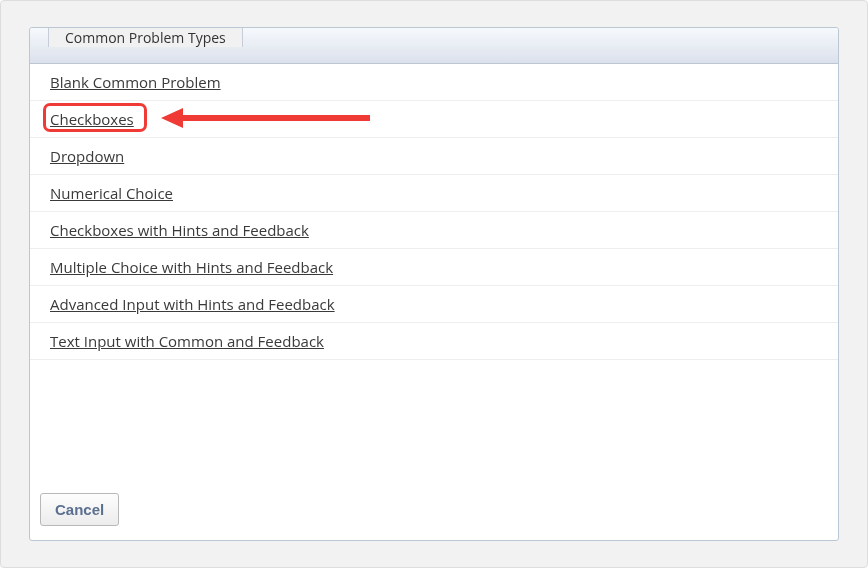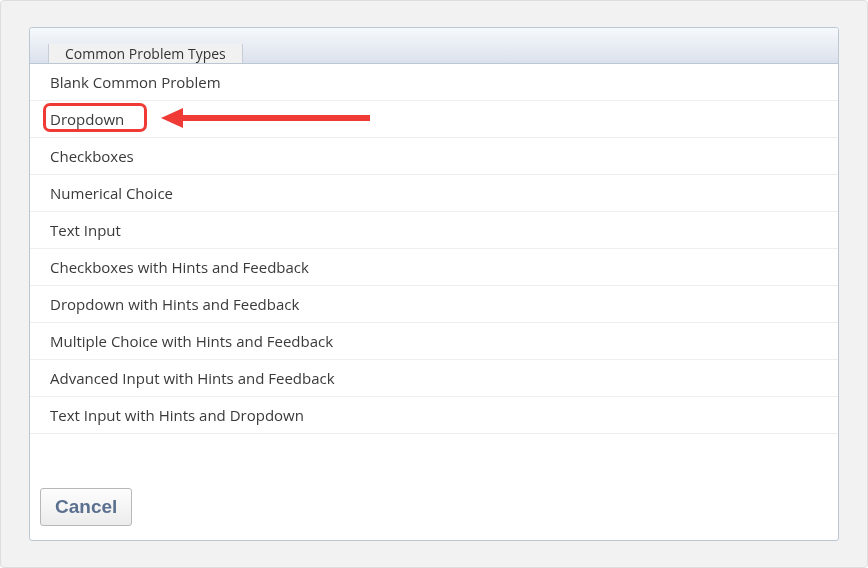--- a/index.html
+++ b/index.html
@@ -26,21 +26,21 @@
       border-radius: 3px;
       display: flex;
       flex-direction: column;
       position: relative;
     }
     .tab-bar {
       height: 36px;
       background: linear-gradient(to bottom, #f6f9fc, #dbe1ec);
       border-bottom: 1px solid #bcc7d4;
       display: flex;
-      align-items: flex-end;
+      align-items: flex-start;
       padding-left: 18px;
       border-top-left-radius: 3px;
       border-top-right-radius: 3px;
     }
     .tab {
       display: flex;
       align-items: center;
       padding: 0 16px;
       font-size: 14px;
       color: #666;
@@ -57,36 +57,37 @@
     .list-area {
       flex: 1;
       overflow: hidden;
     }
     .list-item {
       padding: 8px 20px 8px 20px;
       border-bottom: 1px solid #eee;
       cursor: pointer;
       color: #3a3a3a;
       position: relative;
+      text-decoration: underline;
     }
     .list-item:first-child {
       border-top: none;
     }
     .button-row {
       padding: 10px 10px 14px 10px;
     }
     .cancel-btn {
       display: inline-block;
       background: linear-gradient(to bottom, #fdfdfd, #ececec);
       border: 1px solid #b8b8b8;
       border-radius: 3px;
       padding: 7px 14px;
       color: #5b6f8f;
       font-weight: 600;
-      font-size: 19px;
+      font-size: 15px;
       cursor: pointer;
     }
     
     .highlight-box {
       position: absolute;
       border: 3px solid #ef3a36;
       border-radius: 7px;
       pointer-events: none;
     }
     .arrow-annotation {
@@ -97,29 +98,27 @@
 </head>
 <body>
 
 <div class="outer-frame">
   <div class="panel">
     <div class="tab-bar">
       <div class="tab active">Common Problem Types</div>
     </div>
     <div class="list-area">
       <div class="list-item">Blank Common Problem</div>
+      <div class="list-item">Checkboxes</div>
       <div class="list-item">Dropdown</div>
-      <div class="list-item">Checkboxes</div>
       <div class="list-item">Numerical Choice</div>
-      <div class="list-item">Text Input</div>
       <div class="list-item">Checkboxes with Hints and Feedback</div>
-      <div class="list-item">Dropdown with Hints and Feedback</div>
       <div class="list-item">Multiple Choice with Hints and Feedback</div>
       <div class="list-item">Advanced Input with Hints and Feedback</div>
-      <div class="list-item">Text Input with Hints and Dropdown</div>
+      <div class="list-item">Text Input with Common and Feedback</div>
     </div>
     <div class="button-row">
       <button class="cancel-btn">Cancel</button>
     </div>
 
     <div class="highlight-box" style="left:13px; top:75px; width:104px; height:29px;"></div>
 
     <svg class="arrow-annotation" style="left:125px; top:78px;" width="220" height="24" viewBox="0 0 220 24">
       <line x1="215" y1="12" x2="28" y2="12" stroke="#ef3a36" stroke-width="6"></line>
       <polygon points="28,2 28,22 6,12" fill="#ef3a36"></polygon>

